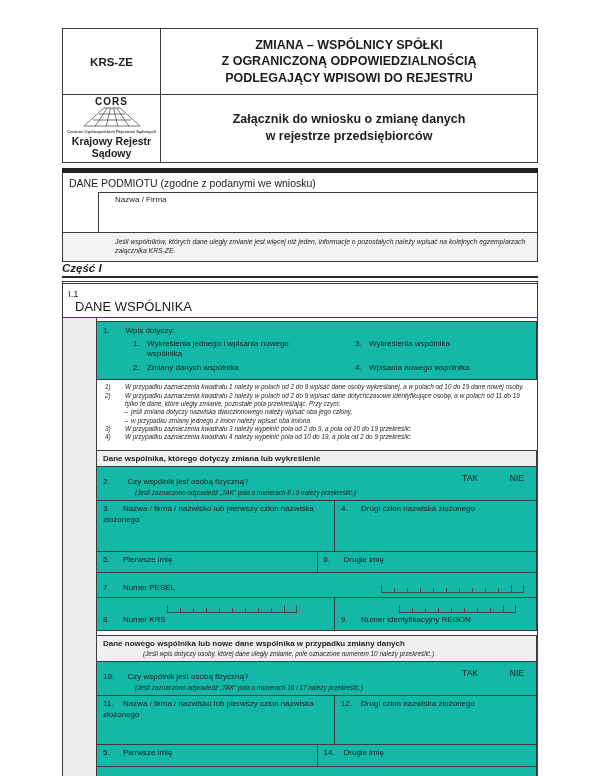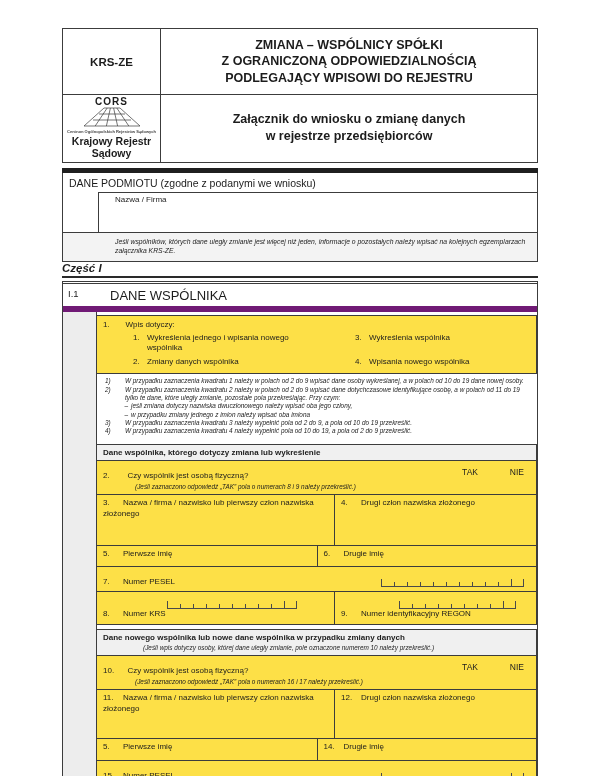--- a/index.html
+++ b/index.html
@@ -32,28 +32,28 @@
   .name-box { margin-left: 35px; border-top: 1px solid #3c3c3c; border-left: 1px solid #3c3c3c; height: 40px; padding: 2px 16px; }
   .name-label { font-size: 8px; }
   .name-value { font-size: 9px; min-height: 12px; }
   .entity-note { border-top: 1px solid #3c3c3c; background: #f3f3f3; font-size: 6.8px; font-style: italic; padding: 4px 10px 5px 52px; line-height: 1.45; }
 
   
   .part-title { font-size: 11.5px; font-weight: bold; font-style: italic; border-bottom: 2px solid #2a2a2a; padding-bottom: 2px; width: 476px; }
 
   
   .section-box { margin-top: 3px; width: 476px; border: 1px solid #3c3c3c; border-top: 3px double #3c3c3c; }
-  .section-header { display: flex; border-bottom: 6px solid #701a75; padding: 4px 0 3px; }
+  .section-header { display: flex; border-bottom: 1px solid #701a75; padding: 4px 0 3px; flex-direction: column; }
   .section-number { width: 35px; padding-left: 5px; font-size: 9.5px; }
   .section-title { font-size: 13px; padding-left: 12px; }
   .section-body { display: flex; align-items: stretch; }
   .left-strip { width: 34px; background: #ededed; border-right: 1px solid #3c3c3c; flex: none; }
   .sec-content { flex: 1; display: flex; flex-direction: column; padding-bottom: 3px; }
 
-  .row { border: 1px solid #3c3c3c; margin-left: -1px; margin-top: -1px; background: #fde047; position: relative; }
+  .row { border: 1px solid #3c3c3c; margin-left: -1px; margin-top: -1px; background: #14b8a6; position: relative; }
   .first-row { margin-top: 3px; }
   .fnum { display: inline-block; min-width: 14px; font-size: 8px; margin-right: 6px; }
   .flabel { font-size: 8px; }
 
   
   .wpis-box { padding: 3px 6px 4px; }
   .wpis-head { font-size: 8.5px; }
   .opts { display: grid; grid-template-columns: 52% 48%; margin-top: 2px; }
   .opt { display: flex; padding: 2px 4px 2px 30px; font-size: 8px; line-height: 1.25; }
   .opt .onum { width: 14px; flex: none; }
@@ -88,21 +88,21 @@
 
   
   .comb { display: inline-flex; align-items: flex-end; }
   .comb-cell { width: 13px; height: 5px; border-left: 1px solid #4a4a4a; border-bottom: 1px solid #4a4a4a; }
   .comb-cell:first-child, .comb-cell:last-child { height: 8px; }
   .comb-cell:last-child { border-right: 1px solid #4a4a4a; }
 
   .pesel-row { min-height: 26px; padding: 3px 6px; }
   .pesel-row .comb { position: absolute; right: 12px; bottom: 4px; }
   .idrow { min-height: 34px; }
-  .idcell { display: flex; flex-direction: column; justify-content: flex-end; }
+  .idcell { display: flex; flex-direction: column; justify-content: space-between; }
   .idcell .comb.krs { margin: 4px 0 0 64px; }
   .idcell .comb.regon { align-self: flex-end; margin: 4px 14px 0 0; }
   .idcell .idlabel { padding: 0 0 2px 0; }
 </style>
 </head>
 <body>
 
 <div class="page">
   <div class="content">
 

